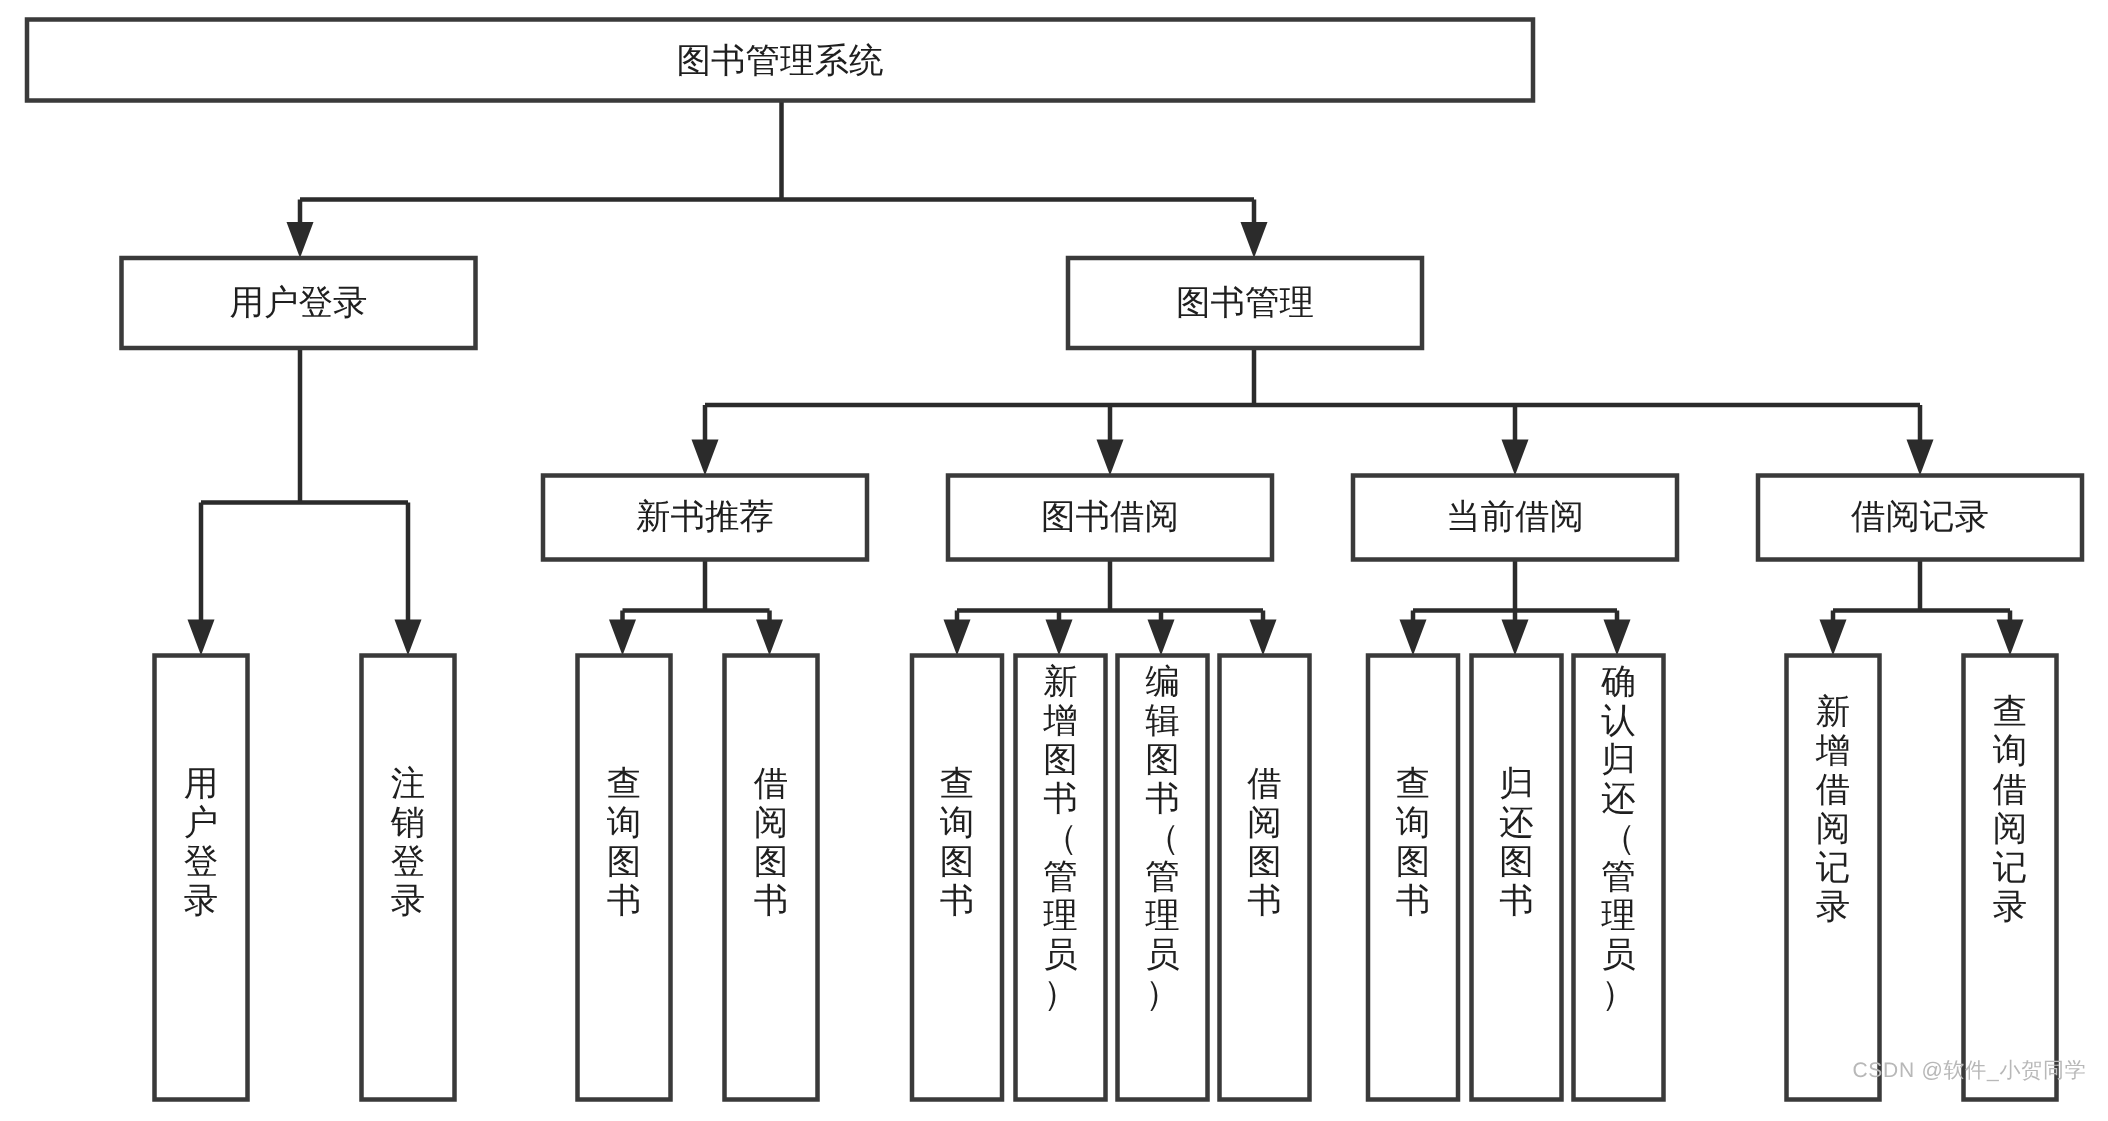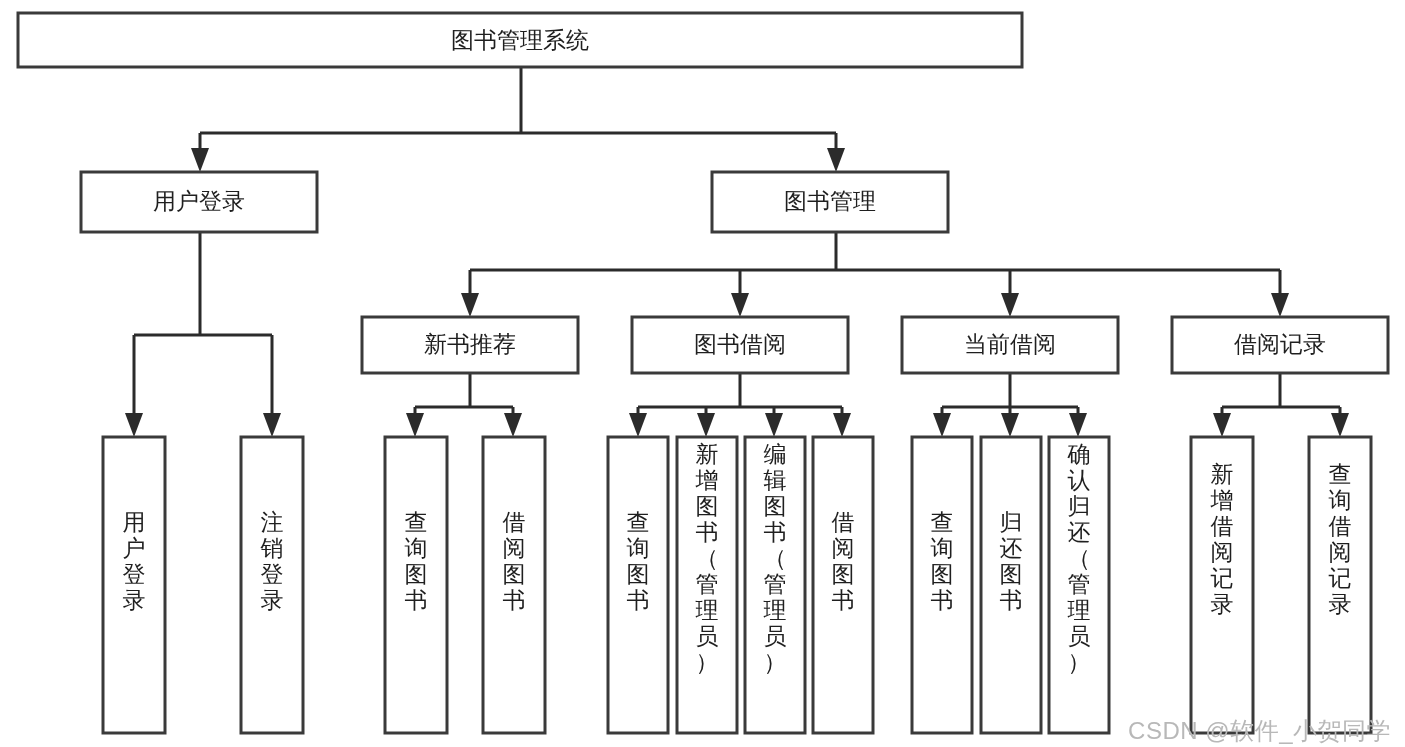--- a/index.html
+++ b/index.html
@@ -42,23 +42,23 @@
     stroke-width: 3;
     fill: none;
   }
   .arrow-head {
     fill: #2b2b2b;
     stroke: none;
   }
   .watermark {
     position: absolute;
     right: 14px;
-    bottom: 0;
+    bottom: 24px;
     color: #b8b8b8;
-    font-size: 24px;
+    font-size: 14px;
     font-family: "Liberation Sans", "DejaVu Sans", sans-serif;
     letter-spacing: 0.5px;
     white-space: nowrap;
     pointer-events: none;
   }
 </style>
 </head>
 <body>
 
 <svg id="diagram" viewBox="0 0 1405 747">

